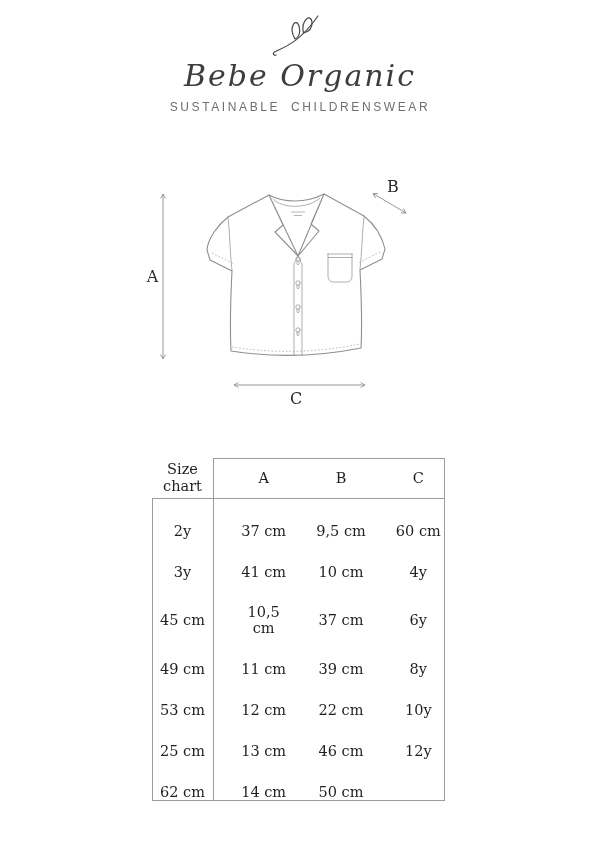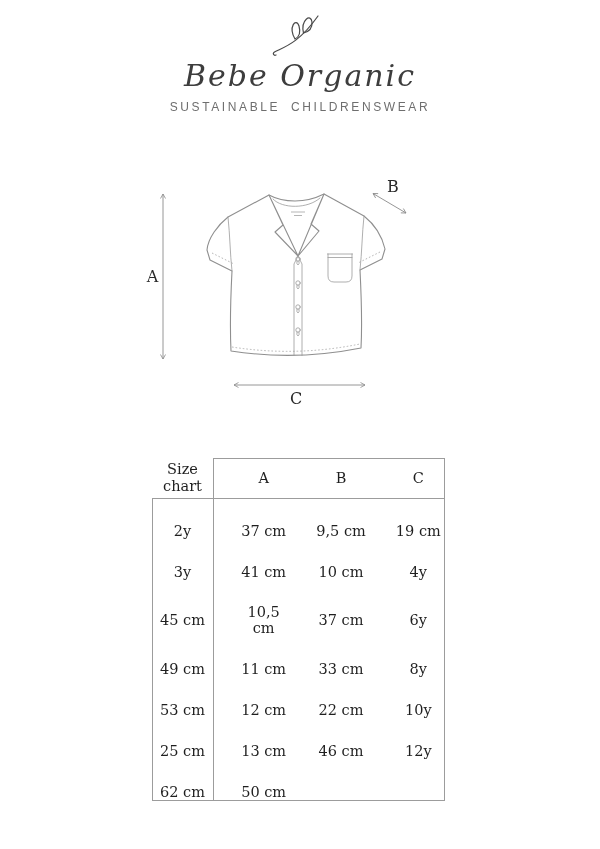--- a/index.html
+++ b/index.html
@@ -151,44 +151,45 @@
     <div class="tline t-div"></div>
 
     <div class="cell corner-cell" style="width:44px;margin:0 auto;">Size chart</div>
     <div class="cell">A</div>
     <div class="cell">B</div>
     <div class="cell">C</div>
 
     <div class="cell">2y</div>
     <div class="cell">37 cm</div>
     <div class="cell">9,5 cm</div>
-    <div class="cell">19 cm</div>
+    <div class="cell">60 cm</div>
 
     <div class="cell">3y</div>
     <div class="cell">41 cm</div>
     <div class="cell">10 cm</div>
 
     <div class="cell">4y</div>
     <div class="cell">45 cm</div>
     <div class="cell">10,5 cm</div>
     <div class="cell">37 cm</div>
 
     <div class="cell">6y</div>
     <div class="cell">49 cm</div>
     <div class="cell">11 cm</div>
-    <div class="cell">33 cm</div>
+    <div class="cell">39 cm</div>
 
     <div class="cell">8y</div>
     <div class="cell">53 cm</div>
     <div class="cell">12 cm</div>
     <div class="cell">22 cm</div>
 
     <div class="cell">10y</div>
     <div class="cell">25 cm</div>
     <div class="cell">13 cm</div>
     <div class="cell">46 cm</div>
 
     <div class="cell">12y</div>
     <div class="cell">62 cm</div>
+    <div class="cell">14 cm</div>
     <div class="cell">50 cm</div>
   </div>
 
 </div>
 
 </body></html>

